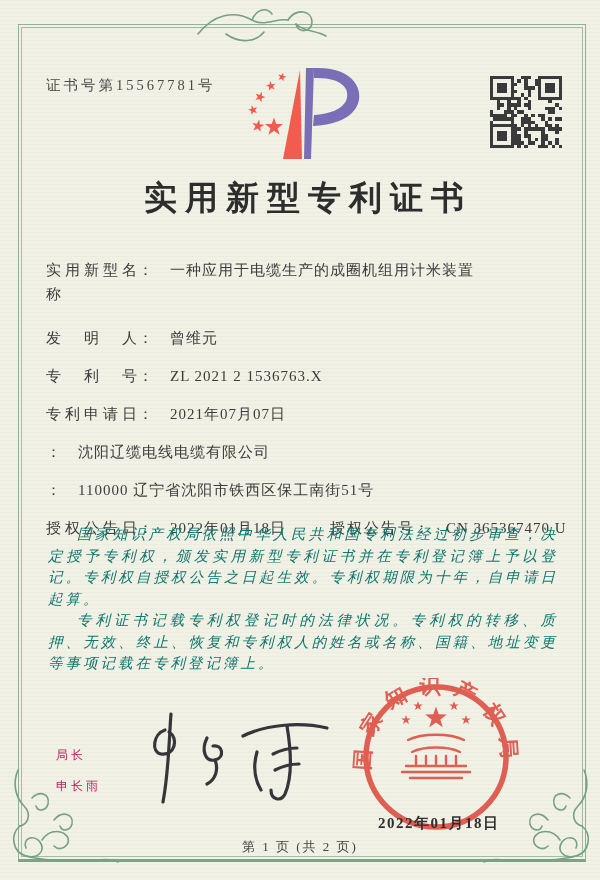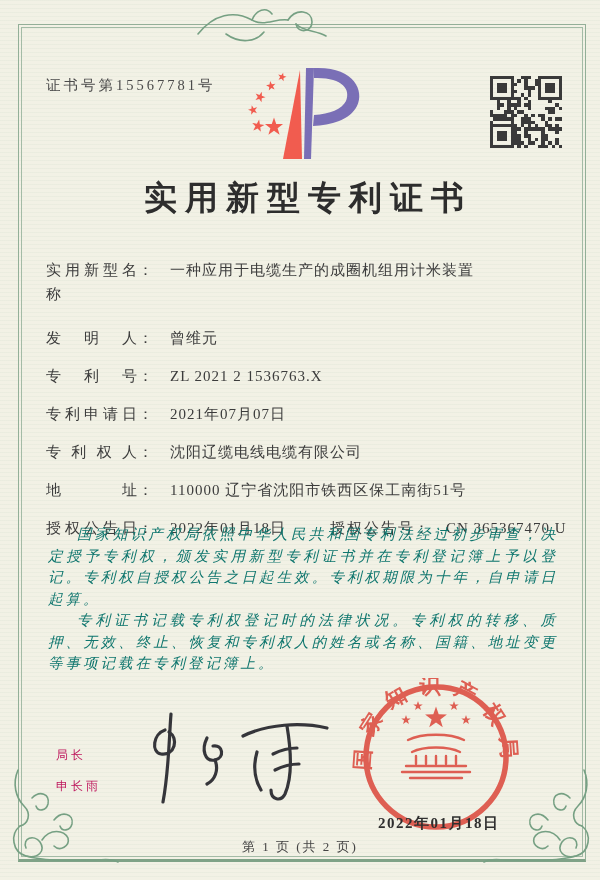--- a/index.html
+++ b/index.html
@@ -355,26 +355,24 @@
     <span class="lbl">专利号</span>
       <span class="colon">：</span>
       <span class="val">ZL 2021 2 1536763.X</span>
   </div>
   <div class="row">
     <span class="lbl">专利申请日</span>
       <span class="colon">：</span>
       <span class="val">2021年07月07日</span>
   </div>
   <div class="row">
-    <span class="lbl">专利权人</span>
       <span class="colon">：</span>
       <span class="val">沈阳辽缆电线电缆有限公司</span>
   </div>
   <div class="row">
-    <span class="lbl">地址</span>
       <span class="colon">：</span>
       <span class="val">110000 辽宁省沈阳市铁西区保工南街51号</span>
   </div>
   <div class="row row-grant">
     <span class="lbl">授权公告日</span>
       <span class="colon">：</span>
       <span class="val">2022年01月18日</span>
     <span class="grant-right">
       <span class="lbl">授权公告号</span>
         <span class="colon">：</span>

